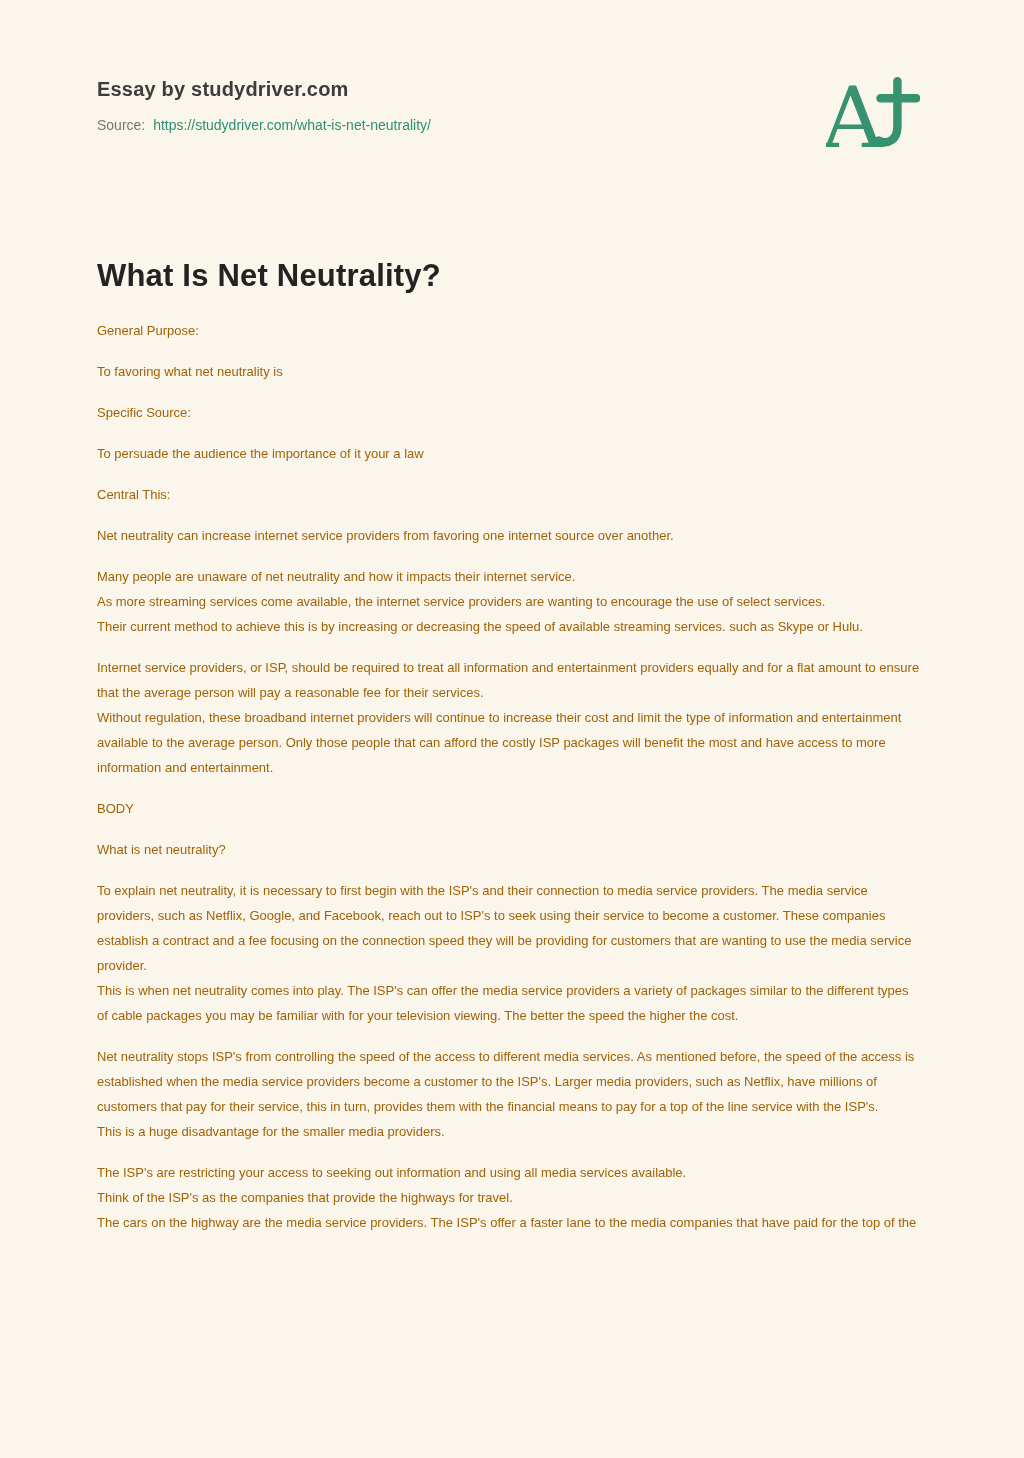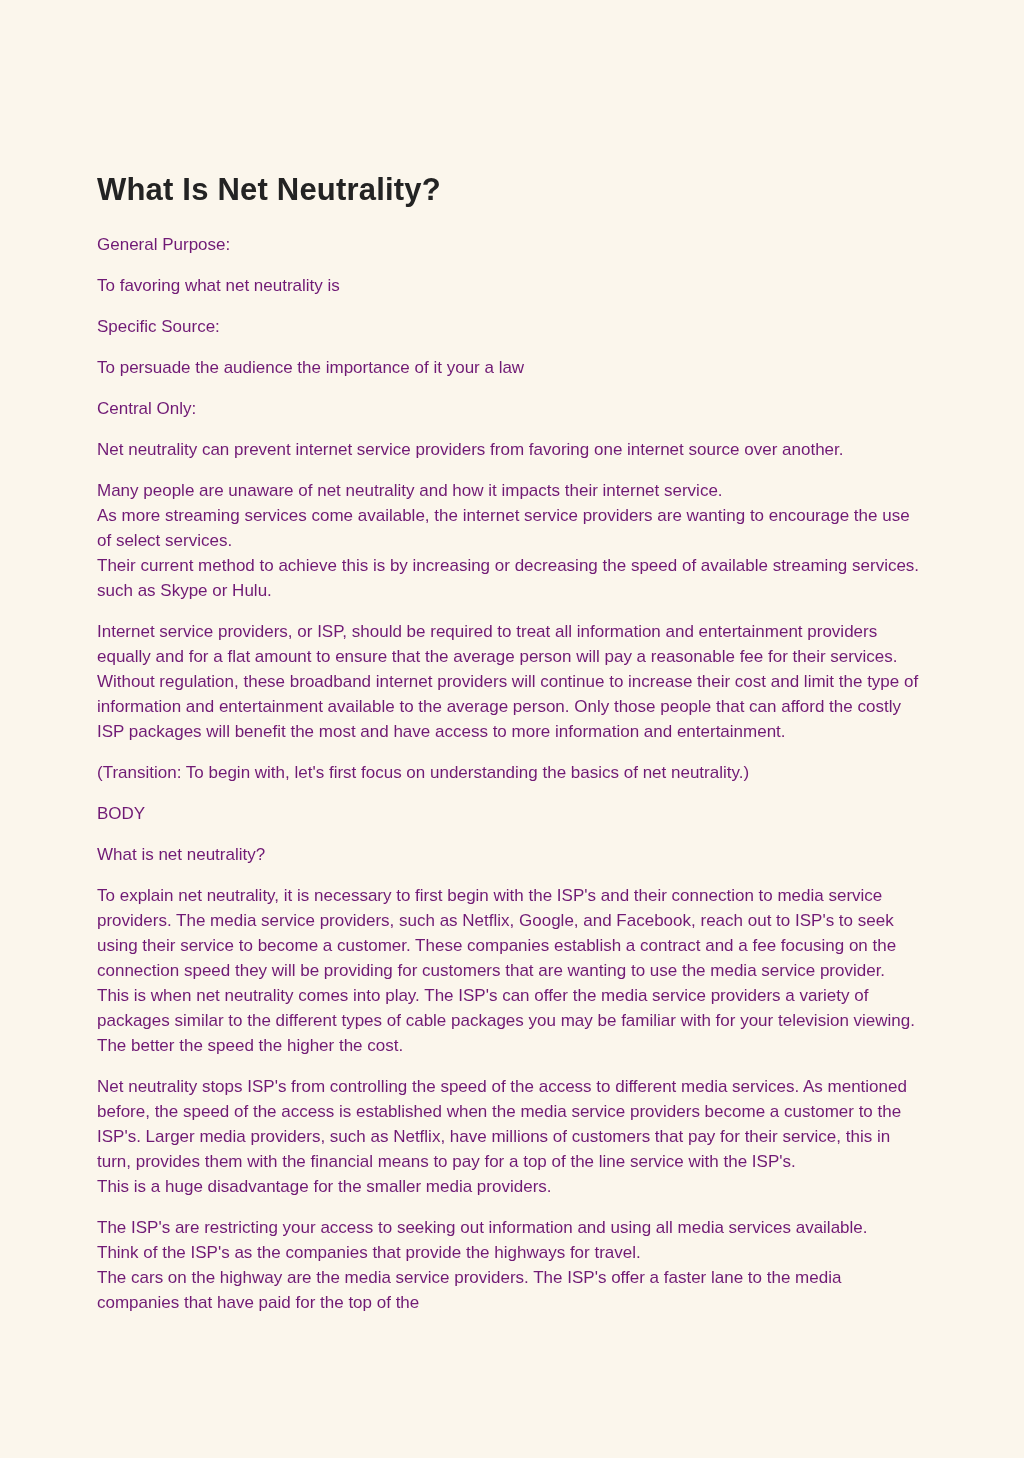--- a/index.html
+++ b/index.html
@@ -44,44 +44,60 @@
   }
   .title {
     margin-top: 94px;
     font-size: 31px;
     font-weight: 700;
     color: #232323;
     letter-spacing: 0.2px;
   }
   .article-body { margin-top: 24px; }
   .para {
-    font-size: 17px;
+    font-size: 13px;
     line-height: 25px;
-    color: #701a75;
+    color: #a16207;
     margin-bottom: 16px;
   }
 </style>
 </head>
 <body>
 
 <div class="page">
 
+  <header class="header">
+    <div class="header-text">
+      <div class="byline">Essay by studydriver.com</div>
+      <div class="source-line">
+        <span class="source-label">Source:</span>
+        <a class="source-url" href="#">https://studydriver.com/what-is-net-neutrality/</a>
+      </div>
+    </div>
+
+    <div class="logo">
+      <svg viewBox="0 0 100 100" width="94" height="94">
+        <text x="-4" y="82" font-family="DejaVu Serif, Liberation Serif, serif" font-size="90" fill="#37936f">A</text>
+        <path d="M76 12 L76 60 C76 74 66 80 56 75" stroke="#37936f" stroke-width="9" fill="none" stroke-linecap="round"></path>
+        <path d="M58 30 L96 30" stroke="#37936f" stroke-width="9" fill="none" stroke-linecap="round"></path>
+      </svg>
+    </div>
+  </header>
 
   <main class="article">
     <h1 class="title">What Is Net Neutrality?</h1>
     <div class="article-body">
         <p class="para">General Purpose:</p>
         <p class="para">To favoring what net neutrality is</p>
         <p class="para">Specific Source:</p>
         <p class="para">To persuade the audience the importance of it your a law</p>
-        <p class="para">Central Only:</p>
-        <p class="para">Net neutrality can prevent internet service providers from favoring one internet source over another.</p>
+        <p class="para">Central This:</p>
+        <p class="para">Net neutrality can increase internet service providers from favoring one internet source over another.</p>
         <p class="para">Many people are unaware of net neutrality and how it impacts their internet service.<br>As more streaming services come available, the internet service providers are wanting to encourage the use of select services.<br>Their current method to achieve this is by increasing or decreasing the speed of available streaming services. such as Skype or Hulu.</p>
         <p class="para">Internet service providers, or ISP, should be required to treat all information and entertainment providers equally and for a flat amount to ensure that the average person will pay a reasonable fee for their services.<br>Without regulation, these broadband internet providers will continue to increase their cost and limit the type of information and entertainment available to the average person. Only those people that can afford the costly ISP packages will benefit the most and have access to more information and entertainment.</p>
-        <p class="para">(Transition: To begin with, let's first focus on understanding the basics of net neutrality.)</p>
         <p class="para">BODY</p>
         <p class="para">What is net neutrality?</p>
         <p class="para">To explain net neutrality, it is necessary to first begin with the ISP's and their connection to media service providers. The media service providers, such as Netflix, Google, and Facebook, reach out to ISP's to seek using their service to become a customer. These companies establish a contract and a fee focusing on the connection speed they will be providing for customers that are wanting to use the media service provider.<br>This is when net neutrality comes into play. The ISP's can offer the media service providers a variety of packages similar to the different types of cable packages you may be familiar with for your television viewing. The better the speed the higher the cost.</p>
         <p class="para">Net neutrality stops ISP's from controlling the speed of the access to different media services. As mentioned before, the speed of the access is established when the media service providers become a customer to the ISP's. Larger media providers, such as Netflix, have millions of customers that pay for their service, this in turn, provides them with the financial means to pay for a top of the line service with the ISP's.<br>This is a huge disadvantage for the smaller media providers.</p>
         <p class="para">The ISP's are restricting your access to seeking out information and using all media services available.<br>Think of the ISP's as the companies that provide the highways for travel.<br>The cars on the highway are the media service providers. The ISP's offer a faster lane to the media companies that have paid for the top of the</p>
       </div>
   </main>
 
 </div>
 

